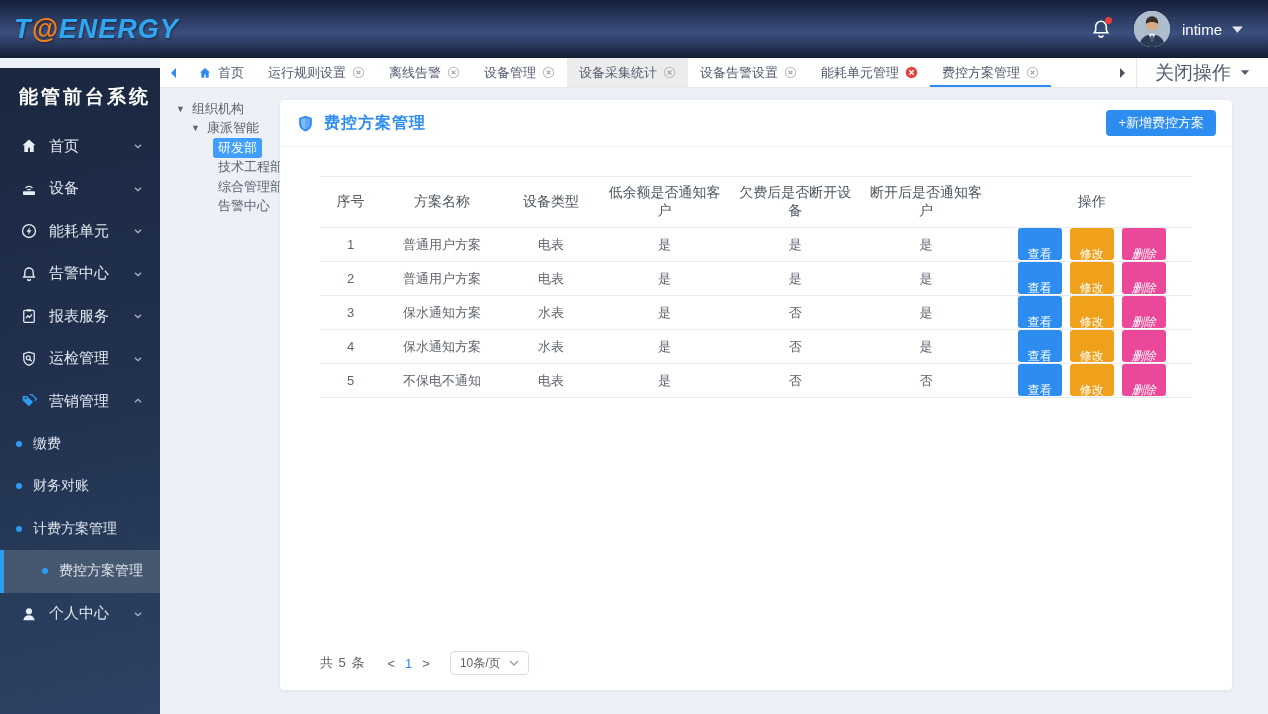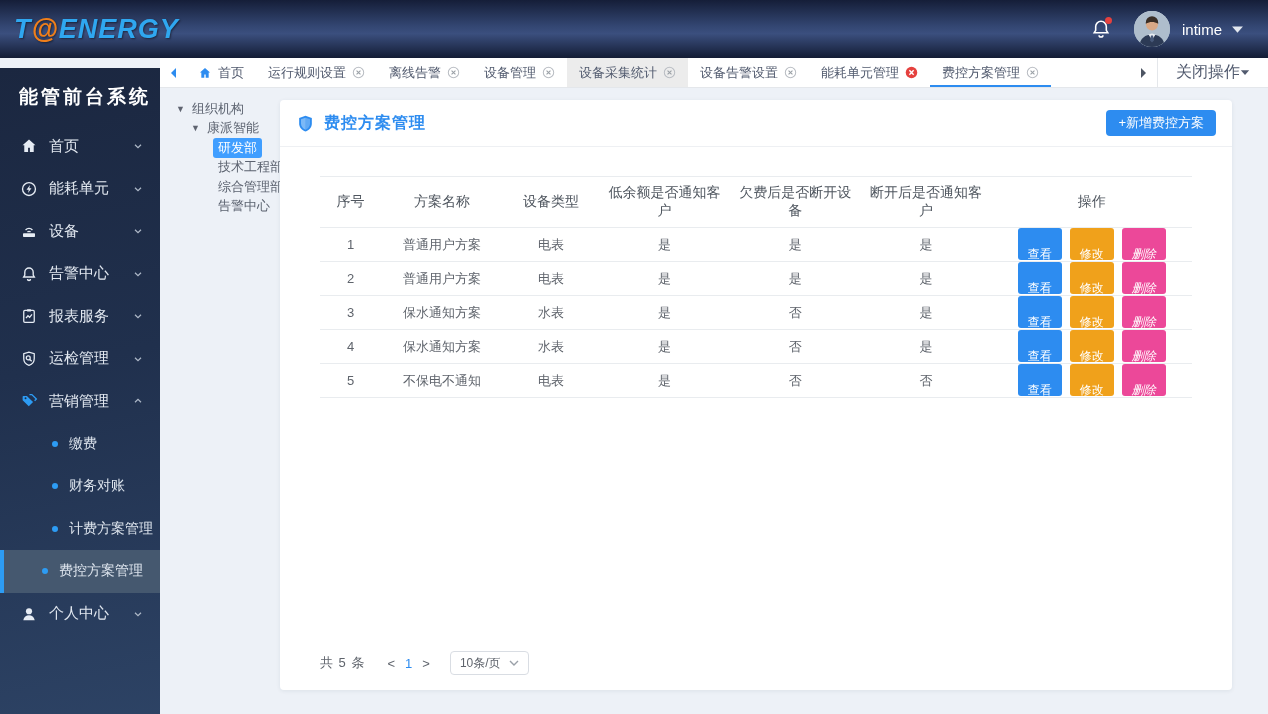--- a/index.html
+++ b/index.html
@@ -30,42 +30,42 @@
     background:linear-gradient(168deg,#1b2740 0%,#20304d 45%,#2d4365 100%); z-index:20; }
   .side-title { height:57px; display:flex; align-items:center; padding-left:19px;
     color:#ffffff; font-size:19px; font-weight:bold; letter-spacing:3px; }
   .menu-item { height:42.5px; display:flex; align-items:center; padding-left:20px;
     color:#e3e9f1; font-size:15px; cursor:pointer; position:relative; }
   .menu-item .mi-icon { width:18px; height:18px; margin-right:11px; color:#e6ecf4; flex:0 0 18px; }
   .menu-item .mi-icon svg { width:18px; height:18px; display:block; }
   .menu-item .mi-icon.accent { color:#2d9cf4; }
   .menu-item .chev { margin-left:auto; margin-right:16px; width:12px; height:12px; color:#aeb9c8; }
   .menu-item .chev svg { width:12px; height:12px; display:block; }
-  .sub-item { height:42.5px; display:flex; align-items:center; padding-left:52px;
+  .sub-item { height:42.5px; display:flex; align-items:center; padding-left:16px;
     color:#dde4ed; font-size:14px; cursor:pointer; }
   .sub-item .dot { width:6px; height:6px; border-radius:50%; background:#2d9cf4; margin-right:11px; flex:0 0 6px; }
   .sub-item.selected { background:#45586f; border-left:4px solid #2d9cf4; padding-left:38px; }
 
   
   .tabbar { position:absolute; left:160px; top:58px; width:1108px; height:30px;
     background:#ffffff; border-bottom:1px solid #e4e7eb; display:flex; align-items:stretch; z-index:10; }
   .tab-nav { width:26px; display:flex; align-items:center; justify-content:center; cursor:pointer; }
   .tab-nav svg { width:8px; height:12px; display:block; }
   .tabs { display:flex; align-items:stretch; }
   .tab { display:flex; align-items:center; gap:6px; padding:0 12px; font-size:13px;
     color:#515a6e; cursor:pointer; position:relative; white-space:nowrap; }
   .tab.highlight { background:#ececec; }
   .tab.active::after { content:""; position:absolute; left:0; right:0; bottom:0; height:2px; background:#2d8cf0; }
   .tab .t-home { width:14px; height:14px; color:#2d8cf0; }
   .tab .t-home svg { width:14px; height:14px; display:block; }
   .tab .t-close { width:13px; height:13px; }
   .tab .t-close svg { width:13px; height:13px; display:block; }
   .tabbar-right { margin-left:auto; display:flex; align-items:stretch; }
-  .close-ops { display:flex; align-items:center; gap:0; padding:0 18px; border-left:1px solid #e4e7eb;
-    font-size:16px; color:#515a6e; cursor:pointer; }
+  .close-ops { display:flex; align-items:center; gap:9px; padding:0 18px; border-left:1px solid #e4e7eb;
+    font-size:19px; color:#515a6e; cursor:pointer; }
   .close-ops .c-caret { width:10px; height:7px; color:#515a6e; }
   .close-ops .c-caret svg { width:10px; height:7px; display:block; }
 
   
   .content { position:absolute; left:160px; top:88px; width:1108px; height:626px; background:#edf1f7; }
 
   .tree { position:absolute; left:16px; top:11px; font-size:13px; color:#5c6370; }
   .tree-row { display:flex; align-items:center; height:19.5px; cursor:pointer; white-space:nowrap; }
   .tree-row .tri { font-size:9px; color:#5f6470; margin-right:7px; }
   .tree-row.lvl2 { padding-left:15px; }
@@ -147,40 +147,40 @@
         <span>首页</span>
         <span class="chev">
           <svg viewBox="0 0 24 24" fill="none" stroke="currentColor" stroke-width="2.4">
             <path d="M6 9.5 12 15.5 18 9.5"></path>
           </svg>
         </span>
       </div>
       <div class="menu-item">
         <span class="mi-icon">
           <svg viewBox="0 0 24 24" fill="none" stroke="currentColor" stroke-width="1.8">
-            <circle cx="12" cy="12" r="8.6"></circle>
-            <path d="M13.3 6.8 8.7 13h2.9l-.9 4.2 4.6-6.2h-2.9z" fill="currentColor" stroke="none"></path>
-          </svg>
-        </span>
-        <span>能耗单元</span>
-        <span class="chev">
-          <svg viewBox="0 0 24 24" fill="none" stroke="currentColor" stroke-width="2.4">
-            <path d="M6 9.5 12 15.5 18 9.5"></path>
-          </svg>
-        </span>
-      </div>
-      <div class="menu-item">
-        <span class="mi-icon">
-          <svg viewBox="0 0 24 24" fill="none" stroke="currentColor" stroke-width="1.8">
             <path d="M7.4 10.6a6.6 6.6 0 0 1 9.2 0"></path>
             <path d="M9.9 13.2a3.6 3.6 0 0 1 4.2 0"></path>
             <rect x="4" y="15" width="16" height="5" rx="1" fill="currentColor" stroke="none"></rect>
           </svg>
         </span>
         <span>设备</span>
+        <span class="chev">
+          <svg viewBox="0 0 24 24" fill="none" stroke="currentColor" stroke-width="2.4">
+            <path d="M6 9.5 12 15.5 18 9.5"></path>
+          </svg>
+        </span>
+      </div>
+      <div class="menu-item">
+        <span class="mi-icon">
+          <svg viewBox="0 0 24 24" fill="none" stroke="currentColor" stroke-width="1.8">
+            <circle cx="12" cy="12" r="8.6"></circle>
+            <path d="M13.3 6.8 8.7 13h2.9l-.9 4.2 4.6-6.2h-2.9z" fill="currentColor" stroke="none"></path>
+          </svg>
+        </span>
+        <span>能耗单元</span>
         <span class="chev">
           <svg viewBox="0 0 24 24" fill="none" stroke="currentColor" stroke-width="2.4">
             <path d="M6 9.5 12 15.5 18 9.5"></path>
           </svg>
         </span>
       </div>
       <div class="menu-item">
         <span class="mi-icon">
           <svg viewBox="0 0 24 24" fill="none" stroke="currentColor" stroke-width="1.8">
             <path d="M12 4a5.6 5.6 0 0 0-5.6 5.6v3.9L4.9 16h14.2l-1.5-2.5V9.6A5.6 5.6 0 0 0 12 4z"></path>

